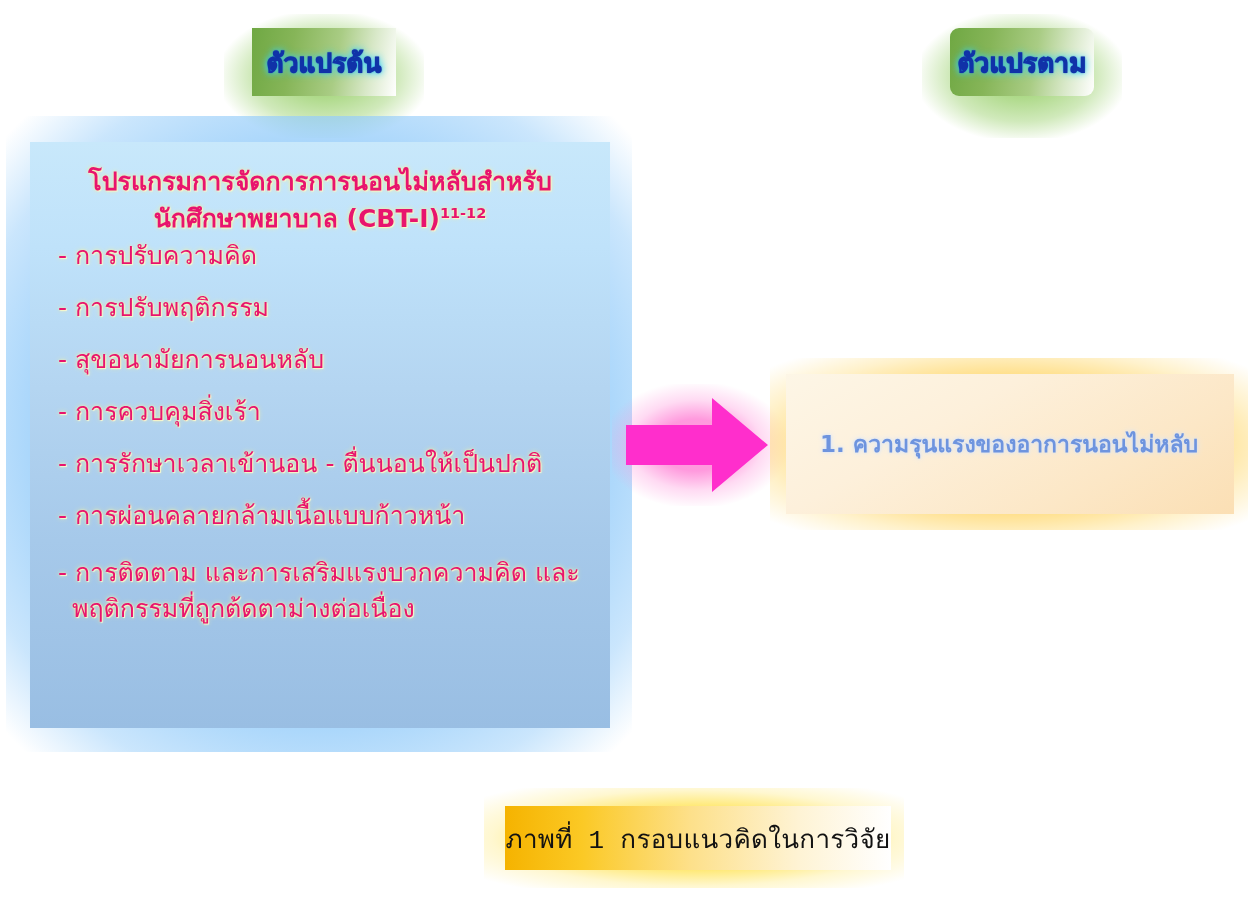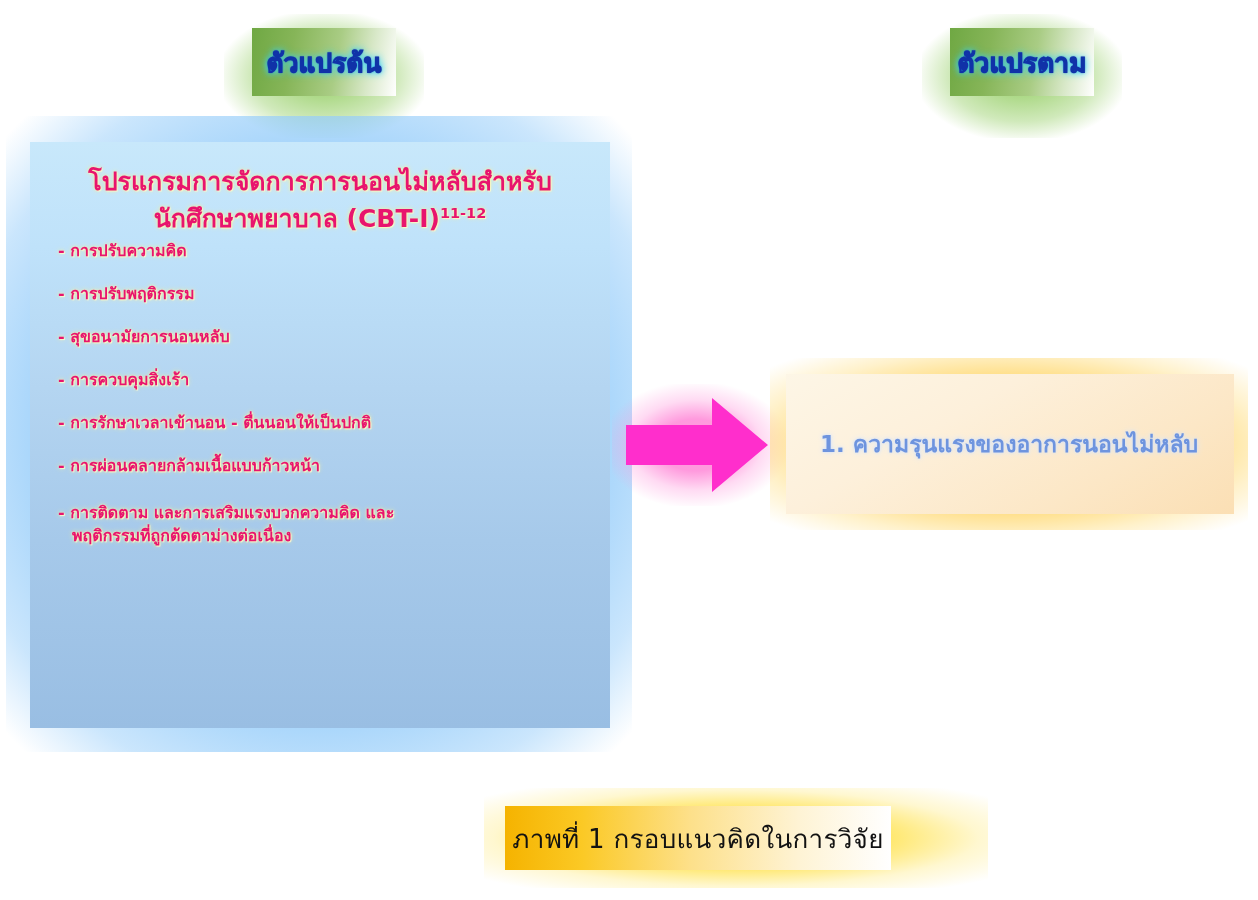--- a/index.html
+++ b/index.html
@@ -46,21 +46,21 @@
   #chip-independent {
     left: 224px; top: 14px; width: 172px; height: 96px;
     background: radial-gradient(ellipse at center, rgba(151,207,104,0.85) 18%, rgba(151,207,104,0.45) 52%, rgba(255,255,255,0) 76%);
   }
   #chip-independent .chip { width: 144px; height: 68px; margin: 0 auto; }
 
   #chip-dependent {
     left: 922px; top: 14px; width: 172px; height: 96px;
     background: radial-gradient(ellipse at center, rgba(151,207,104,0.85) 18%, rgba(151,207,104,0.45) 52%, rgba(255,255,255,0) 76%);
   }
-  #chip-dependent .chip { width: 144px; height: 68px; margin: 0 auto; }
+  #chip-dependent .chip { width: 144px; height: 68px; margin: 0 auto; border-radius: 9px; }
 
   
   #program-box-wrap {
     position: absolute;
     left: 6px;
     top: 116px;
     width: 626px;
     height: 636px;
     background: radial-gradient(ellipse at center, rgba(150,205,250,0.9) 60%, rgba(150,205,250,0.5) 82%, rgba(255,255,255,0) 97%);
     border-radius: 10px;
@@ -91,22 +91,22 @@
   .prog-title sup {
     font-size: 0.58em;
     vertical-align: super;
   }
   .prog-list {
     margin: 0;
     padding: 0 0 0 14px;
     list-style: none;
   }
   .prog-list li {
-    font-size: 16px;
-    font-weight: bold;
+    font-size: 25px;
+    font-weight: normal;
     color: #e8146e;
     text-shadow:
       0 0 2px #f3f0b0,
       0 0 5px #eeeea0,
       1px 1px 1px #fffde0;
     line-height: 1.0;
     margin: 0 0 27px 0;
     white-space: nowrap;
   }
   .prog-list li.wrap {
@@ -171,24 +171,25 @@
     line-height: 1.0;
     margin: 8px 0;
     white-space: nowrap;
   }
 
   
   #caption-wrap {
     position: absolute;
     left: 484px;
     top: 788px;
-    width: 504px;
+    width: 420px;
     height: 100px;
     background: radial-gradient(ellipse at center, rgba(255,225,70,0.80) 42%, rgba(255,238,150,0.45) 68%, rgba(255,255,255,0) 92%);
     border-radius: 4px;
+    font-family: Liberation Mono, monospace;
   }
   #caption-box {
     position: absolute;
     left: 21px;
     top: 18px;
     width: 386px;
     height: 64px;
     box-sizing: border-box;
     background: linear-gradient(90deg, #f5b300 0%, #fbc925 20%, #fde08a 48%, #fef3d4 76%, #ffffff 100%);
     display: flex;

